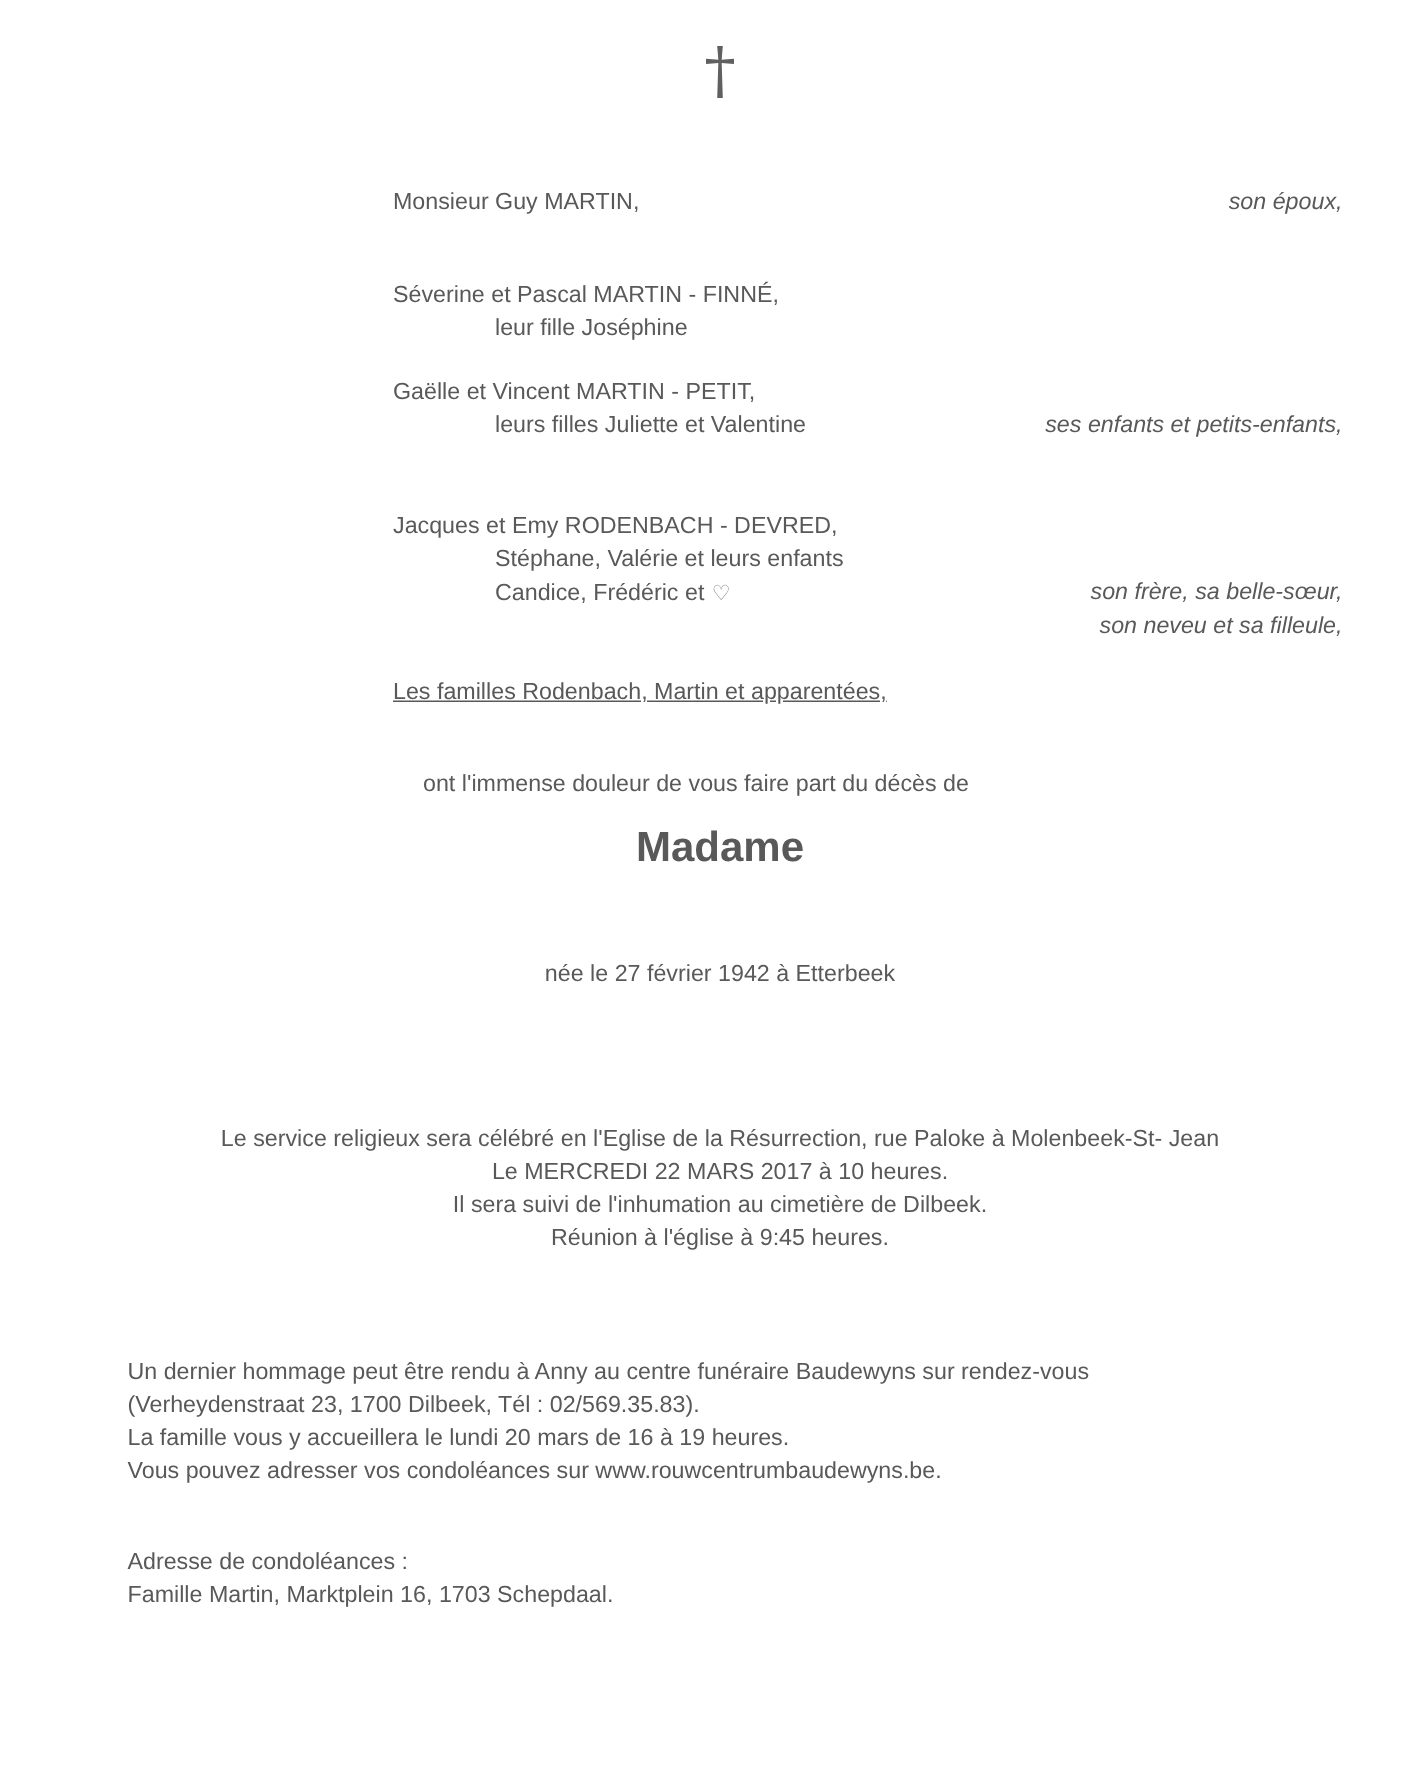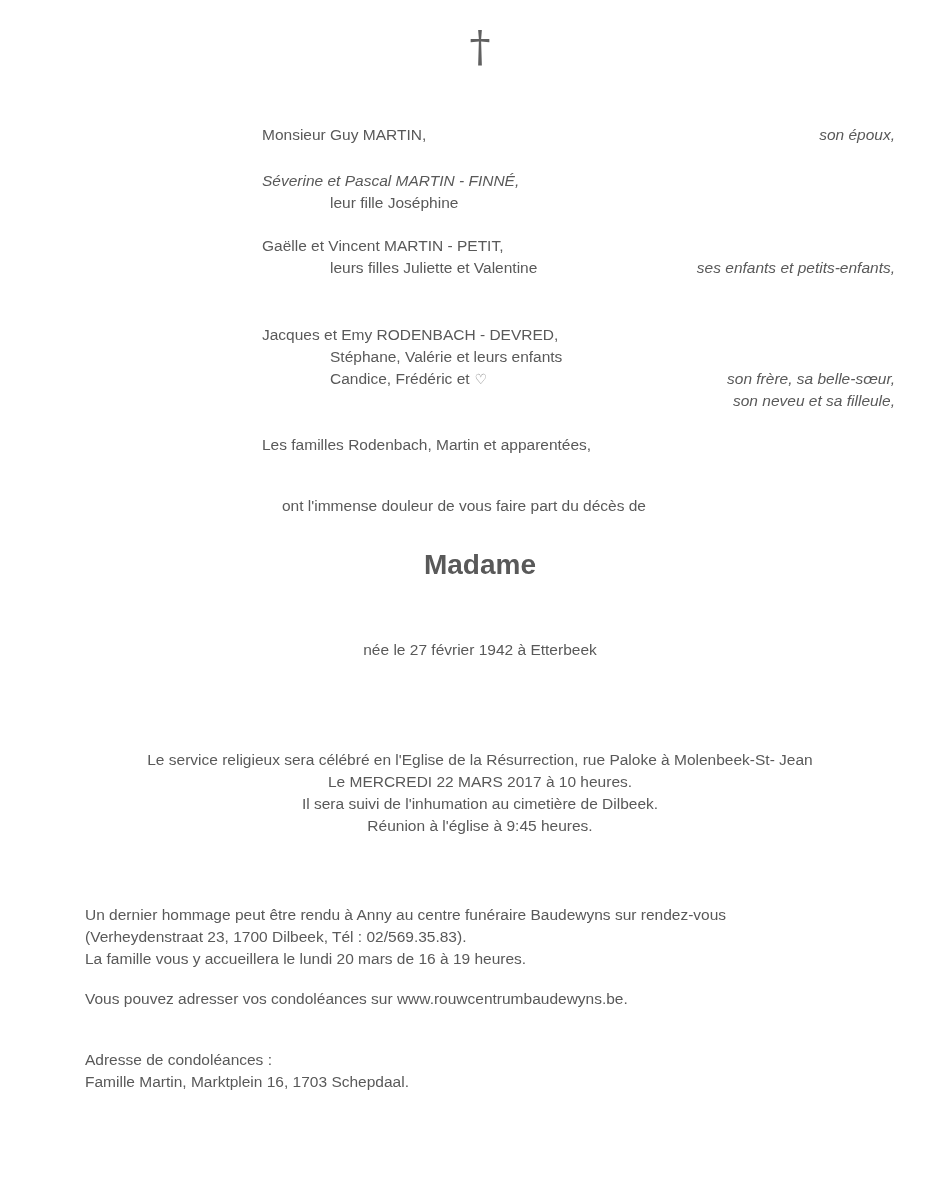--- a/index.html
+++ b/index.html
@@ -19,40 +19,40 @@
     color: #606060;
   }
   .family {
     position: absolute; left: 262px; top: 124px; width: 633px;
     font-size: 15.5px; line-height: 22px;
   }
   .row { display: flex; justify-content: space-between; white-space: nowrap; }
   .row .left-text { }
   .row .right-text { font-style: italic; text-align: right; flex: 1 1 auto; }
   .indent { padding-left: 68px; }
-  .mt28 { margin-top: 24px; font-style: italic; }
+  .mt28 { margin-top: 40px; }
   .mt21 { margin-top: 21px; text-align: center; }
   .mt45 { margin-top: 45px; }
-  .mt22 { margin-top: 22px; }
+  .mt22 { margin-top: 22px; text-decoration: underline; }
   .announcement { margin-top: 39px; margin-left: 20px; white-space: nowrap; }
   .heart {
     font-size: 14px; color: #8a8a8a; margin-left: 5px;
     display: inline-block; vertical-align: baseline;
   }
   .centered-block {
     position: absolute; left: 13px; width: 934px; text-align: center;
   }
   .title-block { top: 545px; font-size: 28px; line-height: 40px; font-weight: bold; }
   .dates-block { top: 639px; font-size: 15.5px; line-height: 22px; }
   .service-block { top: 749px; font-size: 15.5px; line-height: 22px; }
   .bottom-block {
     position: absolute; left: 85px; top: 904px;
     font-size: 15.5px; line-height: 22px; white-space: nowrap;
   }
-  .online { margin-top: 18px; }
+  .online { }
   .address { margin-top: 39px; }
 </style>
 </head>
 <body>
 
 <div class="cross">†</div>
 
 <div class="family">
 
   <div class="row">

